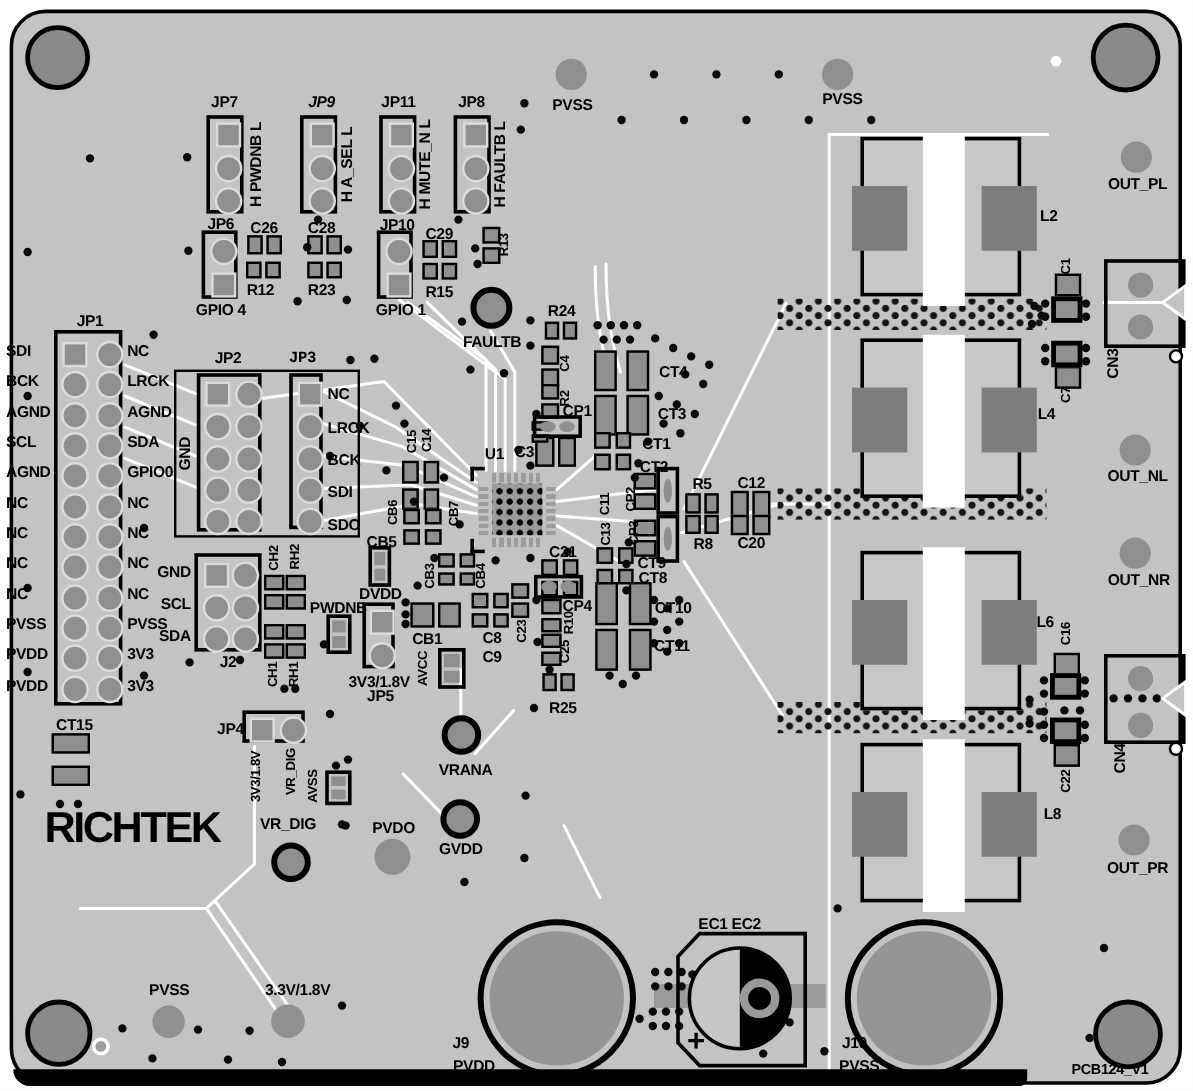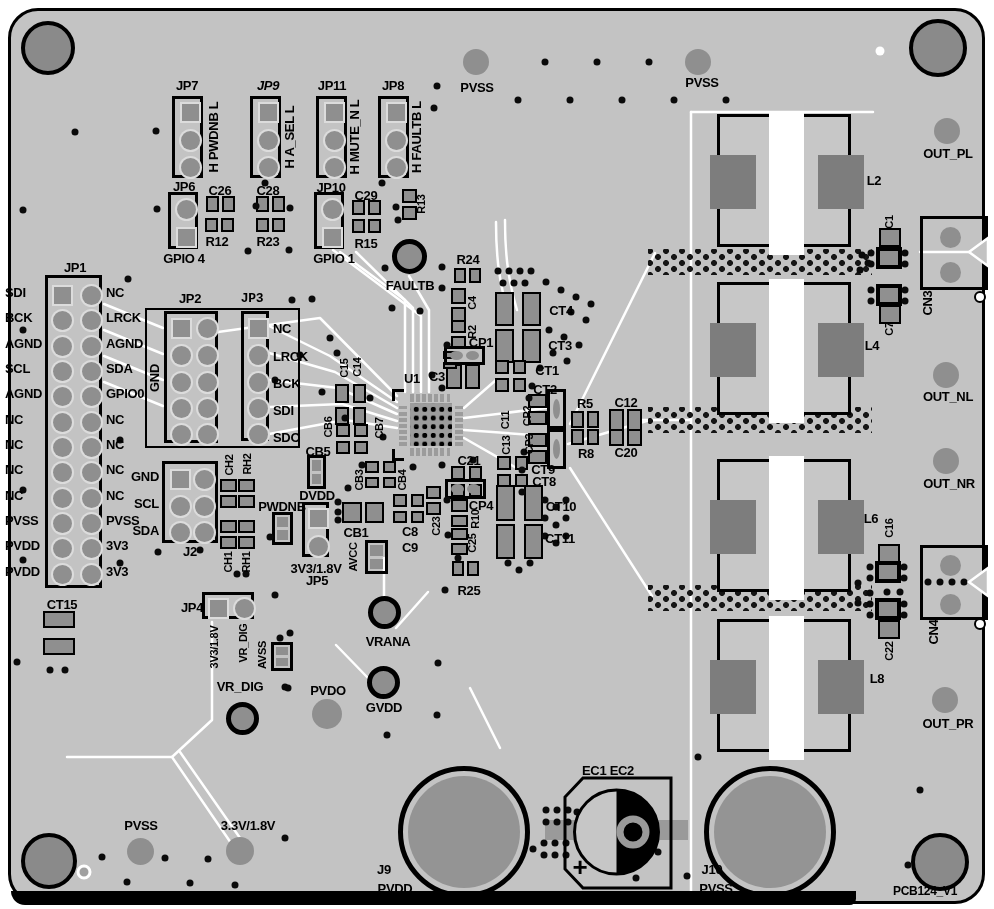--- a/index.html
+++ b/index.html
@@ -781,14 +781,15 @@
       <div class="lbl" style="left: 328px; top: 690px; transform: translate(-50%, -50%);">PVDO</div>
       <div class="lbl" style="left: 141px; top: 825px; transform: translate(-50%, -50%);">PVSS</div>
       <div class="lbl" style="left: 248px; top: 825px; transform: translate(-50%, -50%);">3.3V/1.8V</div>
       <div class="lbl" style="left: 608px; top: 770px; transform: translate(-50%, -50%);">EC1 EC2</div>
       <div class="lbl" style="left: 580px; top: 867px; font-size: 26px; transform: translate(-50%, -50%);">+</div>
       <div class="lbl" style="left: 384px; top: 869px; transform: translate(-50%, -50%);">J9</div>
       <div class="lbl" style="left: 395px; top: 888px; transform: translate(-50%, -50%);">PVDD</div>
       <div class="lbl" style="left: 712px; top: 869px; transform: translate(-50%, -50%);">J10</div>
       <div class="lbl" style="left: 716px; top: 888px; transform: translate(-50%, -50%);">PVSS</div>
       <div class="lbl" style="left: 925px; top: 891px; font-size: 12px; transform: translate(-50%, -50%);">PCB124_V1</div>
+      <div class="lbl logo" style="left: 110px; top: 690px; transform: translate(-50%, -50%);">RICHTEK</div>
     </div>
 </div>
 
 </body></html>

